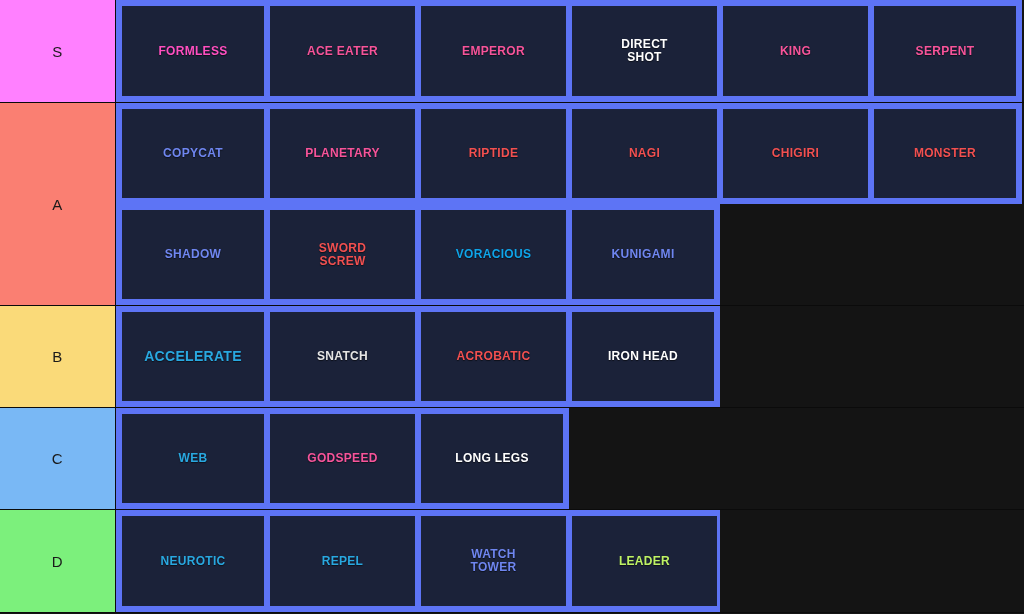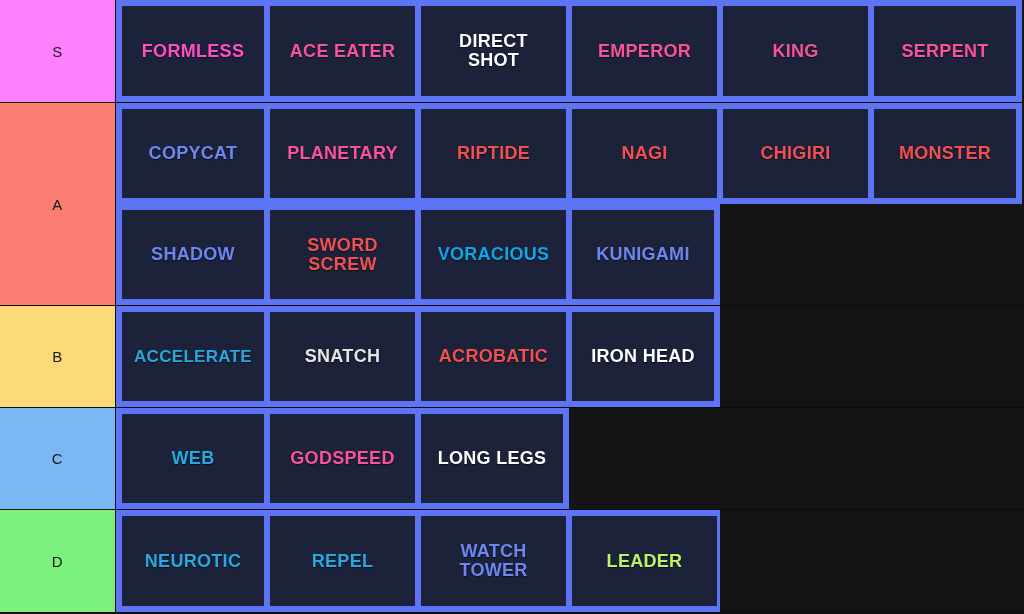--- a/index.html
+++ b/index.html
@@ -70,27 +70,27 @@
     overflow: hidden;
   }
   .cell + .cell { border-left-width: 3px; }
   .cell { border-right-width: 3px; }
   .cell:first-child { border-left-width: 6px; }
   .cell.last-in-row { border-right-width: 6px; }
 
   .cell-label {
     font-family: "Liberation Sans", sans-serif;
     font-weight: bold;
-    font-size: 18px;
+    font-size: 12px;
     line-height: 1.05;
     letter-spacing: 0.3px;
     white-space: pre-line;
     text-shadow: 0 1px 1px rgba(0,0,0,0.55);
   }
-  .cell-label.small { font-size: 17px; }
+  .cell-label.small { font-size: 14px; }
 
   .spacer {
     flex: 1 1 auto;
     background: #141414;
   }
 </style>
 </head>
 <body>
 
 <div id="tier-list" style="background: rgb(20, 20, 20);">
@@ -98,27 +98,27 @@
       <div class="tier-label" style="background: rgb(255, 128, 255);">S</div>
       <div class="tier-body" style="background: rgb(20, 20, 20);">
         <div class="tier-subrow">
           <div class="cell" style="background: rgb(27, 34, 57); border-color: rgb(93, 116, 245);">
             <span class="cell-label" style="color: rgb(255, 79, 192);">FORMLESS</span>
           </div>
           <div class="cell" style="background: rgb(27, 34, 57); border-color: rgb(93, 116, 245);">
             <span class="cell-label" style="color: rgb(247, 84, 154);">ACE EATER</span>
           </div>
           <div class="cell" style="background: rgb(27, 34, 57); border-color: rgb(93, 116, 245);">
+            <span class="cell-label" style="color: rgb(247, 84, 154);">EMPEROR</span>
+          </div>
+          <div class="cell" style="background: rgb(27, 34, 57); border-color: rgb(93, 116, 245);">
             <span class="cell-label" style="color: rgb(255, 255, 255);">DIRECT
 SHOT</span>
           </div>
           <div class="cell" style="background: rgb(27, 34, 57); border-color: rgb(93, 116, 245);">
-            <span class="cell-label" style="color: rgb(247, 84, 154);">EMPEROR</span>
-          </div>
-          <div class="cell" style="background: rgb(27, 34, 57); border-color: rgb(93, 116, 245);">
             <span class="cell-label" style="color: rgb(247, 84, 154);">KING</span>
           </div>
           <div class="cell last-in-row" style="background: rgb(27, 34, 57); border-color: rgb(93, 116, 245);">
             <span class="cell-label" style="color: rgb(247, 84, 154);">SERPENT</span>
           </div>
           <div class="spacer" style="background: rgb(20, 20, 20);"></div>
         </div>
       </div>
     </div>
     <div class="tier-row" style="top: 103px; height: 203px;">

